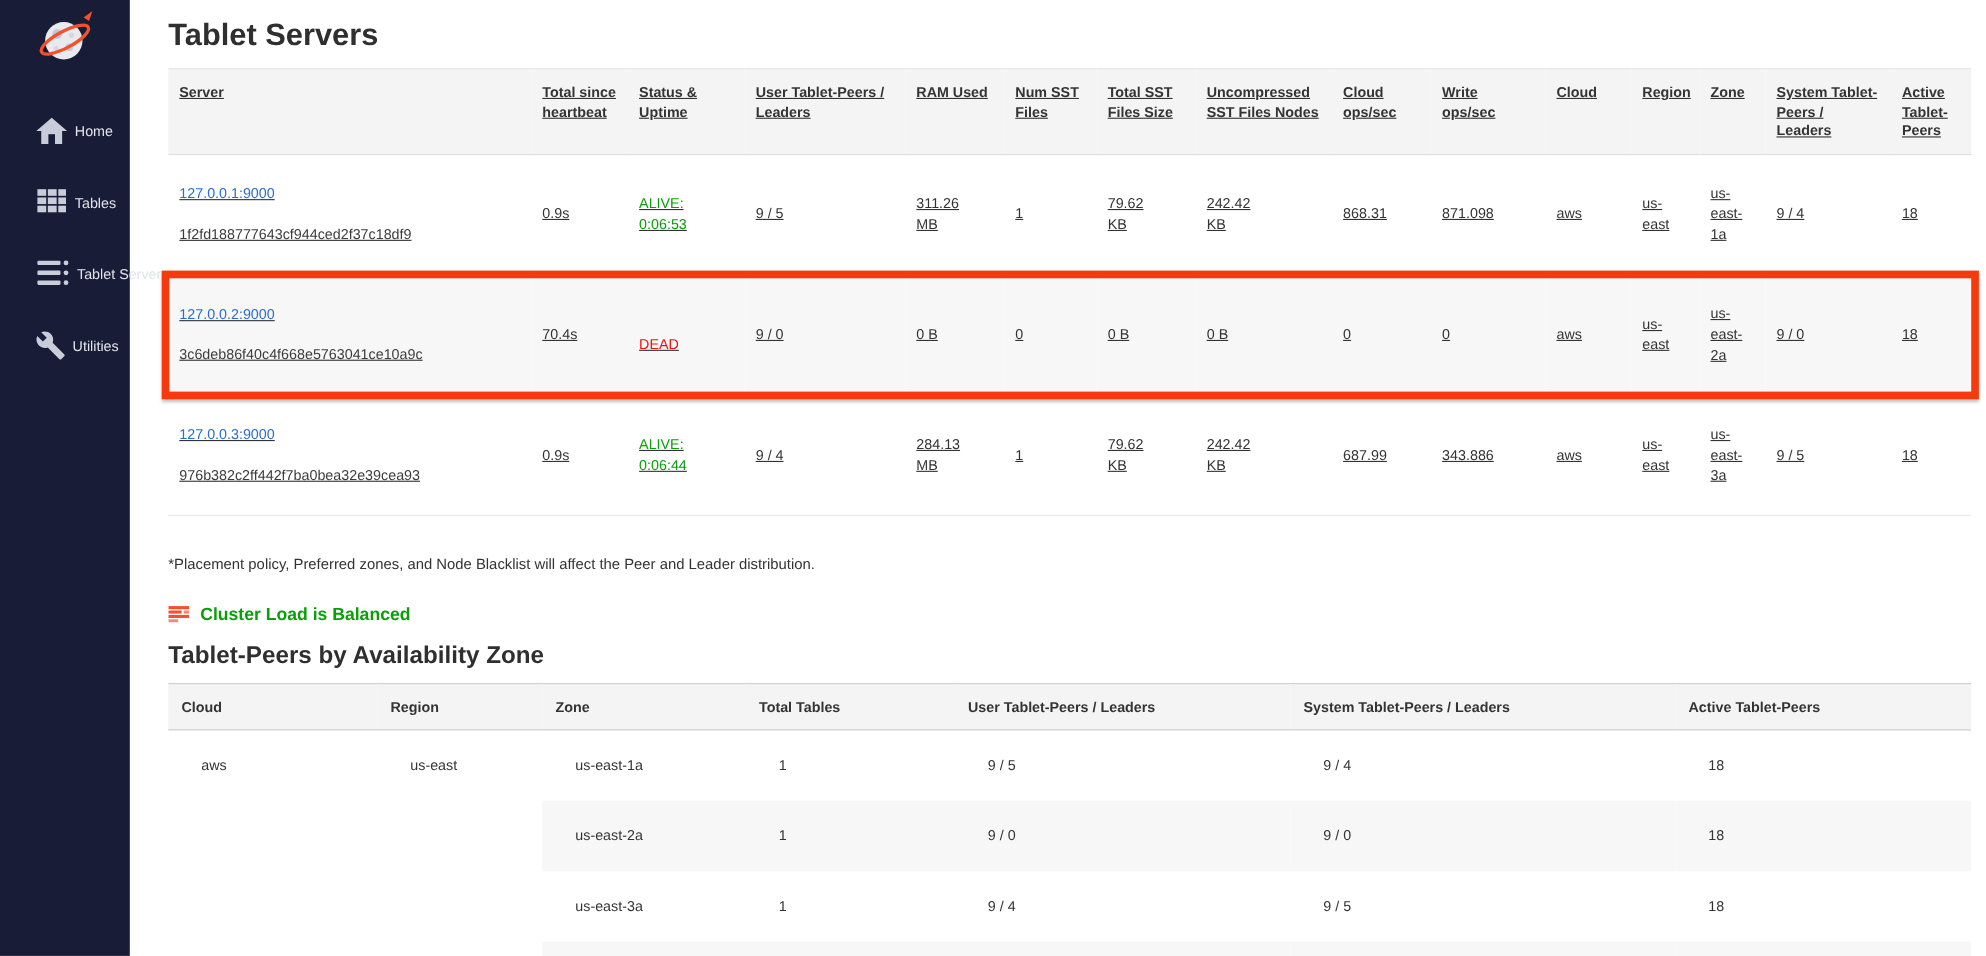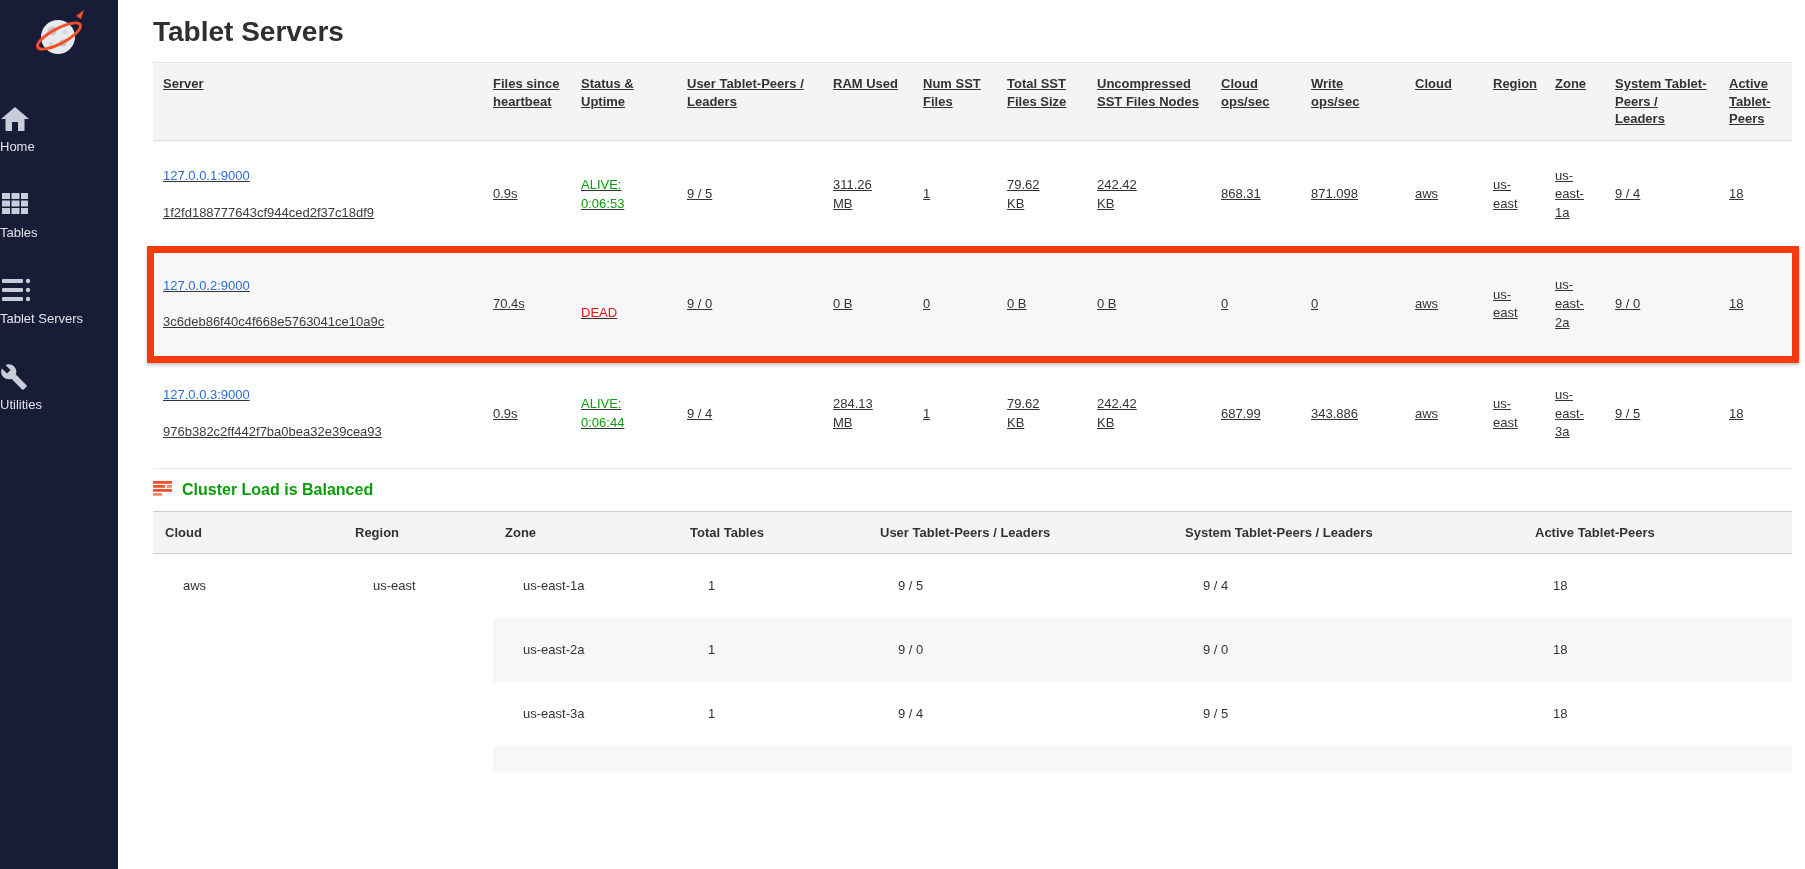--- a/index.html
+++ b/index.html
@@ -10,21 +10,21 @@
   *{box-sizing:border-box;margin:0;padding:0;}
   html,body{width:1805px;height:869px;overflow:hidden;background:#fff;
     font-family:"Liberation Sans","DejaVu Sans",sans-serif;font-size:13px;color:#333;}
   .app{display:flex;width:1805px;height:869px;}
 
   
   .sidebar{width:118px;min-width:118px;height:100%;background:var(--sidebar-bg,#181c36);
     display:flex;flex-direction:column;align-items:center;}
   .logo{margin-top:6px;cursor:pointer;}
   .nav{margin-top:40px;display:flex;flex-direction:column;gap:37px;width:100%;}
-  .nav-item{display:flex;flex-direction:column;align-items:flex-start;gap:6px;cursor:pointer;width:100%;}
+  .nav-item{display:flex;align-items:center;gap:6px;cursor:pointer;width:100%;padding-left:32px;}
   .nav-label{color:#e2e4ea;font-size:13px;white-space:nowrap;}
   .nav-icon{display:block;height:28px;}
 
   
   .main{flex:1;padding:16px 12px 0 35px;position:relative;}
   h1.page-title{font-size:28px;font-weight:bold;color:#2f2f2f;margin-bottom:14px;}
   h2.section-title{font-size:22px;font-weight:bold;color:#2f2f2f;margin:14px 0 10px 0;}
 
   
   .table1-wrap{position:relative;width:1639px;text-decoration:underline;}
@@ -40,21 +40,21 @@
   a.server-link{color:var(--link-blue,#2b6cd4);text-decoration:none;cursor:pointer;}
   .uuid{color:#3c3c3c;margin-top:18px;}
   .status-alive{color:var(--alive-green,#0a9e0a);}
   .status-dead{color:var(--dead-red,#ee1111);margin-top:18px;}
 
   .annotation-box{position:absolute;left:-6px;right:-7px;border:7px solid var(--annotation-red,#f53b0d);
     pointer-events:none;z-index:5;box-shadow:0 2px 3px rgba(0,0,0,.25);}
 
   
   .footnote{margin-top:36px;color:#333;font-size:13.5px;}
-  .cluster-load{display:flex;align-items:center;gap:10px;margin-top:12px;}
+  .cluster-load{display:flex;align-items:center;gap:10px;margin-top:31px;}
   .cluster-load-label{color:var(--alive-green,#0a9e0a);font-size:16px;font-weight:bold;}
 
   
   .az-table{width:1639px;margin-top:12px;}
   .az-table th{background:var(--header-bg,#f4f4f4);text-align:left;font-weight:bold;
     padding:13px 12px;border-top:1px solid #ccc;border-bottom:1px solid #ccc;}
   .az-table td{padding:0 12px 0 30px;height:64px;vertical-align:middle;}
   .az-table tbody tr:nth-child(even) td{background:var(--row-stripe,#f7f7f7);}
   .az-table td.rowspan-cell{background:#fff !important;vertical-align:top;padding-top:24px;}
   .az-table tr.partial-row td{height:26px;}
@@ -146,21 +146,21 @@
             <col style="width:104px">
             <col style="width:78px">
             <col style="width:62px">
           <col style="width:60px">
             <col style="width:114px">
             <col style="width:73px">
         </colgroup>
         <thead>
           <tr>
             <th>Server</th>
-            <th>Files since heartbeat</th>
+            <th>Total since heartbeat</th>
             <th>Status &amp; Uptime</th>
             <th>User Tablet-Peers / Leaders</th>
             <th>RAM Used</th>
             <th>Num SST Files</th>
             <th>Total SST Files Size</th>
             <th>Uncompressed SST Files Nodes</th>
             <th>Cloud ops/sec</th>
             <th>Write ops/sec</th>
             <th>Cloud</th>
             <th>Region</th>
@@ -242,34 +242,36 @@
             <td>us-east</td>
             <td>us-east-3a</td>
             <td>9 / 5</td>
             <td>18</td>
           </tr>
         </tbody>
       </table>
       <div class="annotation-box" style="top: 183.672px; height: 117.531px;"></div>
     </div>
 
+    <p class="footnote">*Placement policy, Preferred zones, and Node Blacklist will affect the Peer and Leader distribution.</p>
 
     <div class="cluster-load">
       <span>
         <svg width="19" height="15" viewBox="0 0 19 15" fill="#f0512e">
           <rect x="0" y="0" width="19" height="2.8"></rect>
           <rect x="0" y="4" width="12" height="2.8"></rect>
           <rect x="14" y="4" width="5" height="2.8" fill="#f58a6b"></rect>
           <rect x="0" y="8" width="19" height="2.8"></rect>
           <rect x="0" y="12" width="9" height="2.8" fill="#f58a6b"></rect>
         </svg>
       </span>
       <span class="cluster-load-label">Cluster Load is Balanced</span>
     </div>
 
+    <h2 class="section-title">Tablet-Peers by Availability Zone</h2>
 
     <table class="az-table">
       <colgroup>
         <col style="width:190px">
           <col style="width:150px">
           <col style="width:185px">
           <col style="width:190px">
         <col style="width:305px">
           <col style="width:350px">
           <col style="width:269px">

